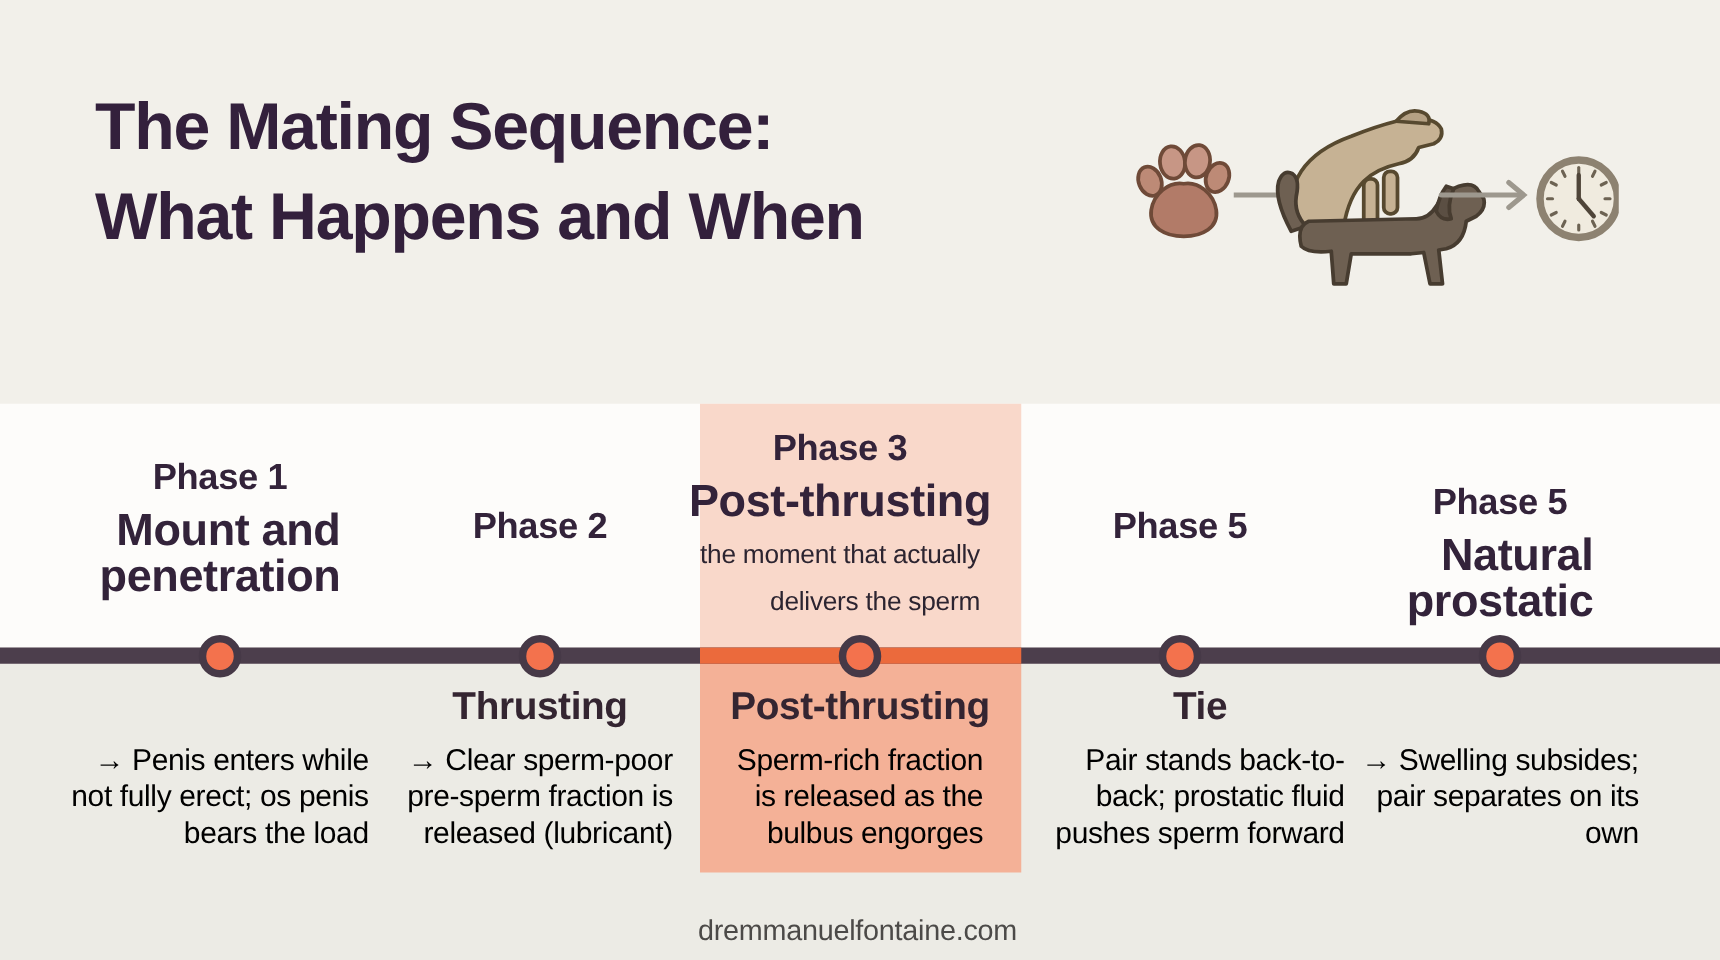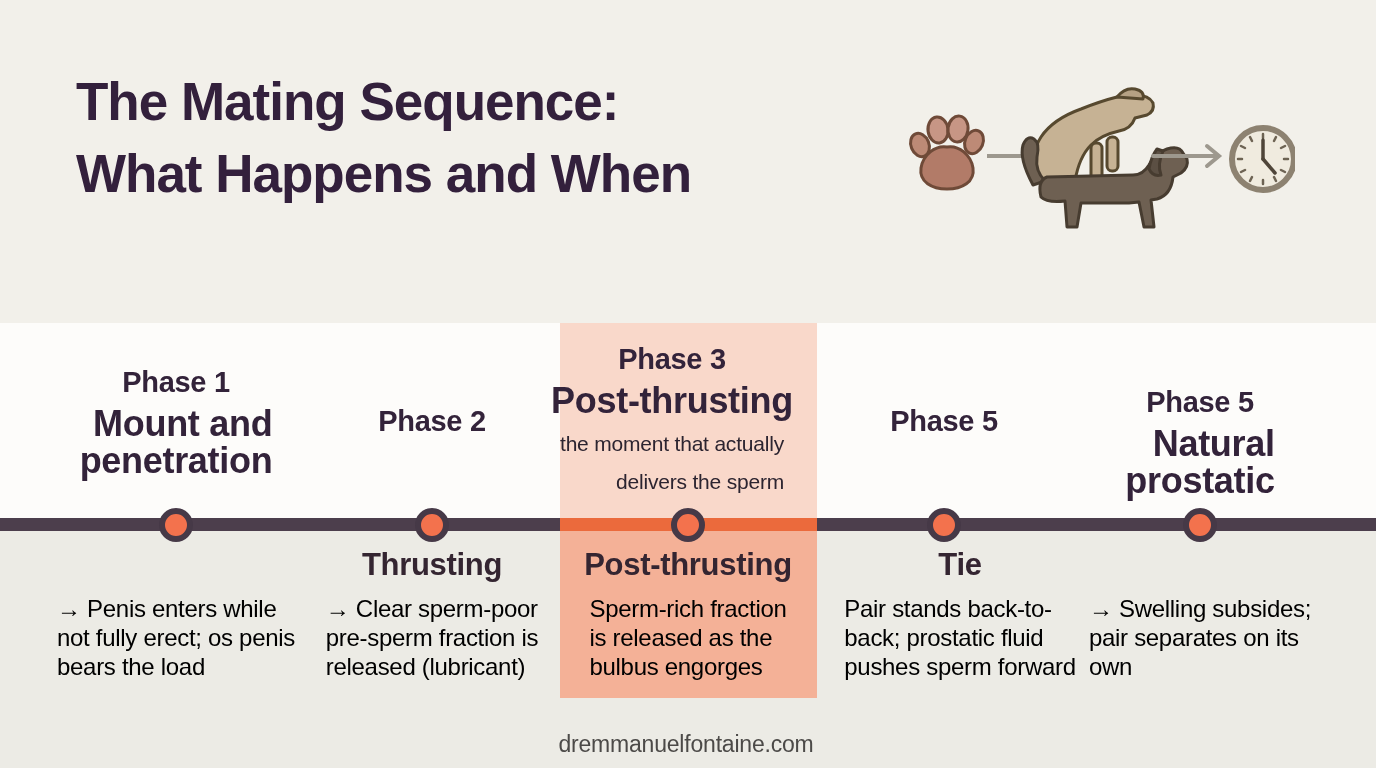--- a/index.html
+++ b/index.html
@@ -46,21 +46,21 @@
   .dot{
     position:absolute;top:508px;width:34px;height:34px;border-radius:50%;
     background:#f3724d;border:6px solid #463947;box-sizing:border-box;
   }
   .dot.d0{left:159px;} .dot.d1{left:415px;} .dot.d2{left:671px;}
   .dot.d3{left:927px;} .dot.d4{left:1183px;}
 
   
   .phase-body{
     position:absolute;top:540px;height:158px;width:256px;
-    display:flex;flex-direction:column;align-items:center;text-align:left;
+    display:flex;flex-direction:column;align-items:center;text-align:right;
   }
   .phase-body.c0{left:48px;}  .phase-body.c1{left:304px;}
   .phase-body.c2{left:560px;} .phase-body.c3{left:832px;}
   .phase-body.c4{left:1072px;}
   .below-title{
     height:50px;display:flex;align-items:center;justify-content:center;
     font-size:31px;font-weight:bold;letter-spacing:-0.3px;color:#342531;
   }
   .below-desc{
     font-size:24px;line-height:29px;letter-spacing:-0.3px;color:#000000;

